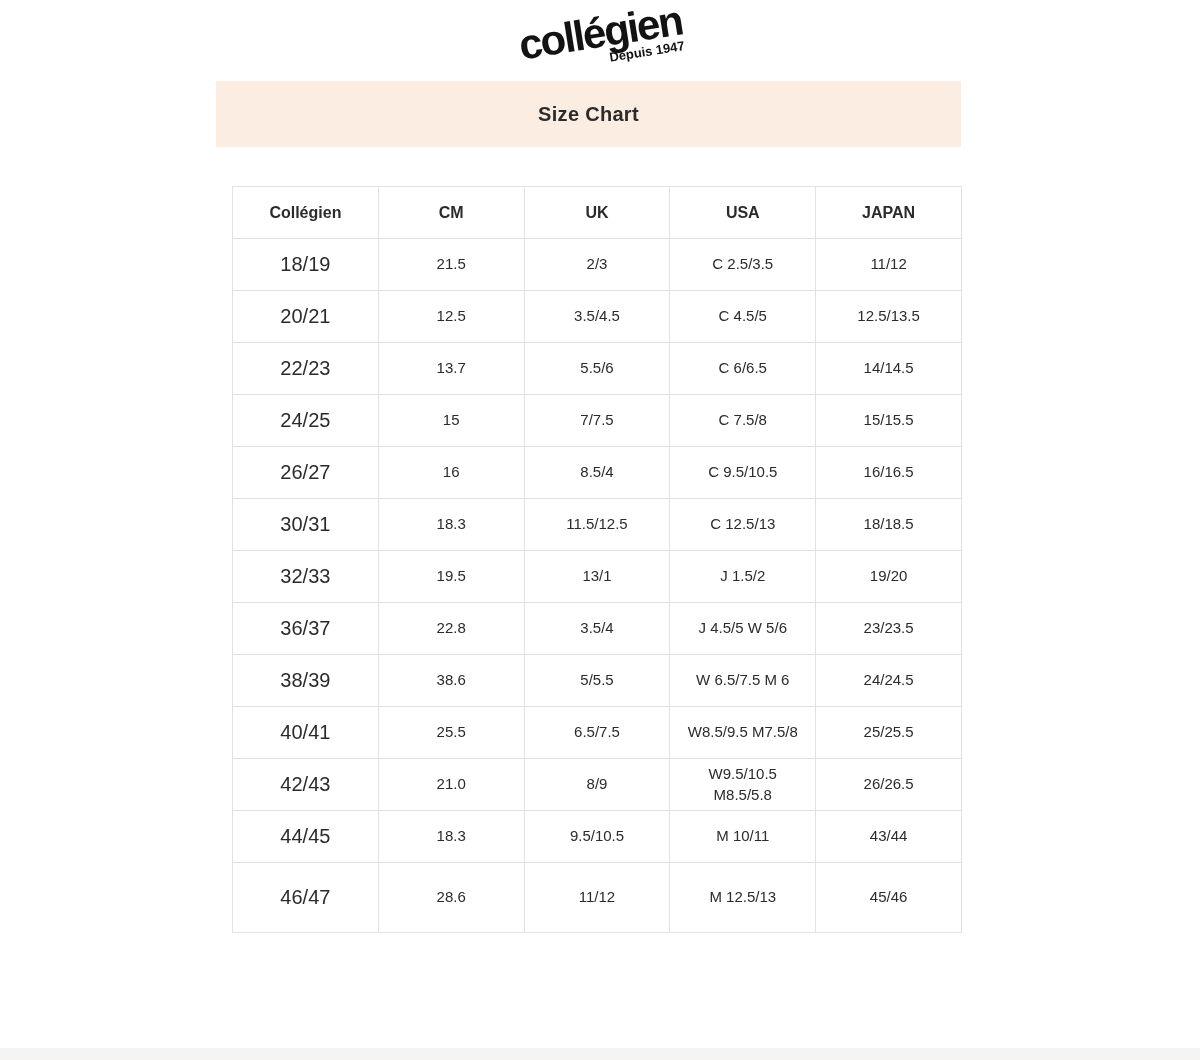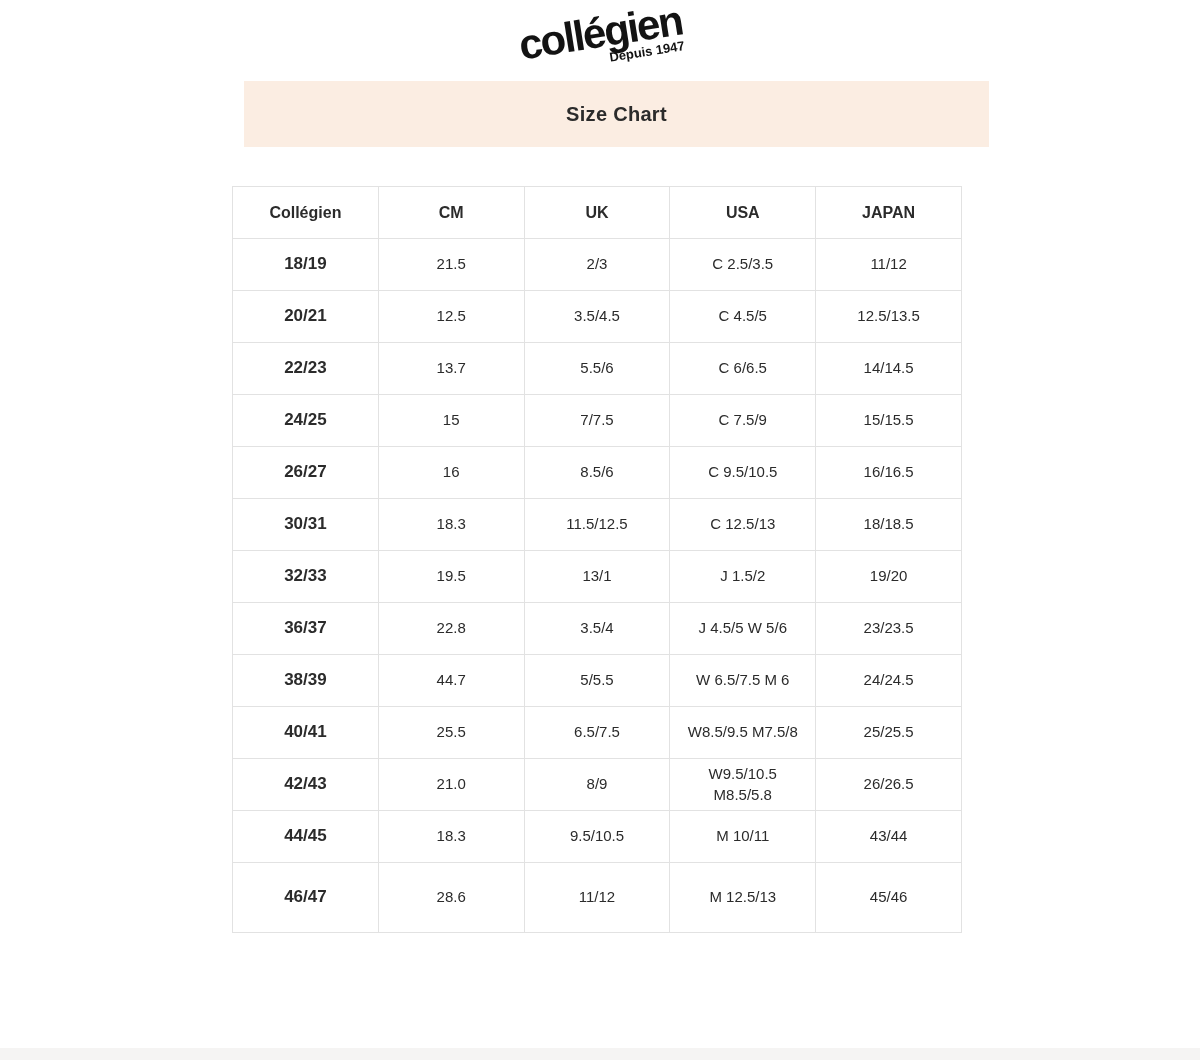--- a/index.html
+++ b/index.html
@@ -48,21 +48,21 @@
     letter-spacing: 0px;
     margin-top: -3px;
     padding-right: 1px;
     color: #131313;
   }
 
   
   .banner {
     position: absolute;
     top: 81px;
-    left: 244px;
+    left: 216px;
     width: 745px;
     height: 66px;
     background: #fbede2;
     display: flex;
     align-items: center;
     justify-content: center;
   }
   .banner h1 {
     margin: 0;
     font-size: 20px;
@@ -95,22 +95,22 @@
     background: #ffffff;
   }
   .size-chart td {
     font-size: 15px;
     font-weight: 400;
     white-space: pre-line;
     line-height: 1.35;
     background: #ffffff;
   }
   .size-chart td.col-size {
-    font-weight: 700;
-    font-size: 17px;
+    font-weight: 400;
+    font-size: 20px;
   }
   
   .size-chart tbody tr:nth-child(13) td {
     height: 69px;
   }
 
   
   .bottom-strip {
     position: absolute;
     left: 0;
@@ -172,27 +172,27 @@
           <td class="col-size">22/23</td>
           <td>13.7</td>
           <td>5.5/6</td>
           <td>C 6/6.5</td>
           <td>14/14.5</td>
         </tr>
         <tr>
           <td class="col-size">24/25</td>
           <td>15</td>
           <td>7/7.5</td>
-          <td>C 7.5/9</td>
+          <td>C 7.5/8</td>
           <td>15/15.5</td>
         </tr>
         <tr>
           <td class="col-size">26/27</td>
           <td>16</td>
-          <td>8.5/6</td>
+          <td>8.5/4</td>
           <td>C 9.5/10.5</td>
           <td>16/16.5</td>
         </tr>
         <tr>
           <td class="col-size">30/31</td>
           <td>18.3</td>
           <td>11.5/12.5</td>
           <td>C 12.5/13</td>
           <td>18/18.5</td>
         </tr>
@@ -205,21 +205,21 @@
         </tr>
         <tr>
           <td class="col-size">36/37</td>
           <td>22.8</td>
           <td>3.5/4</td>
           <td>J 4.5/5 W 5/6</td>
           <td>23/23.5</td>
         </tr>
         <tr>
           <td class="col-size">38/39</td>
-          <td>44.7</td>
+          <td>38.6</td>
           <td>5/5.5</td>
           <td>W 6.5/7.5 M 6</td>
           <td>24/24.5</td>
         </tr>
         <tr>
           <td class="col-size">40/41</td>
           <td>25.5</td>
           <td>6.5/7.5</td>
           <td>W8.5/9.5 M7.5/8</td>
           <td>25/25.5</td>

